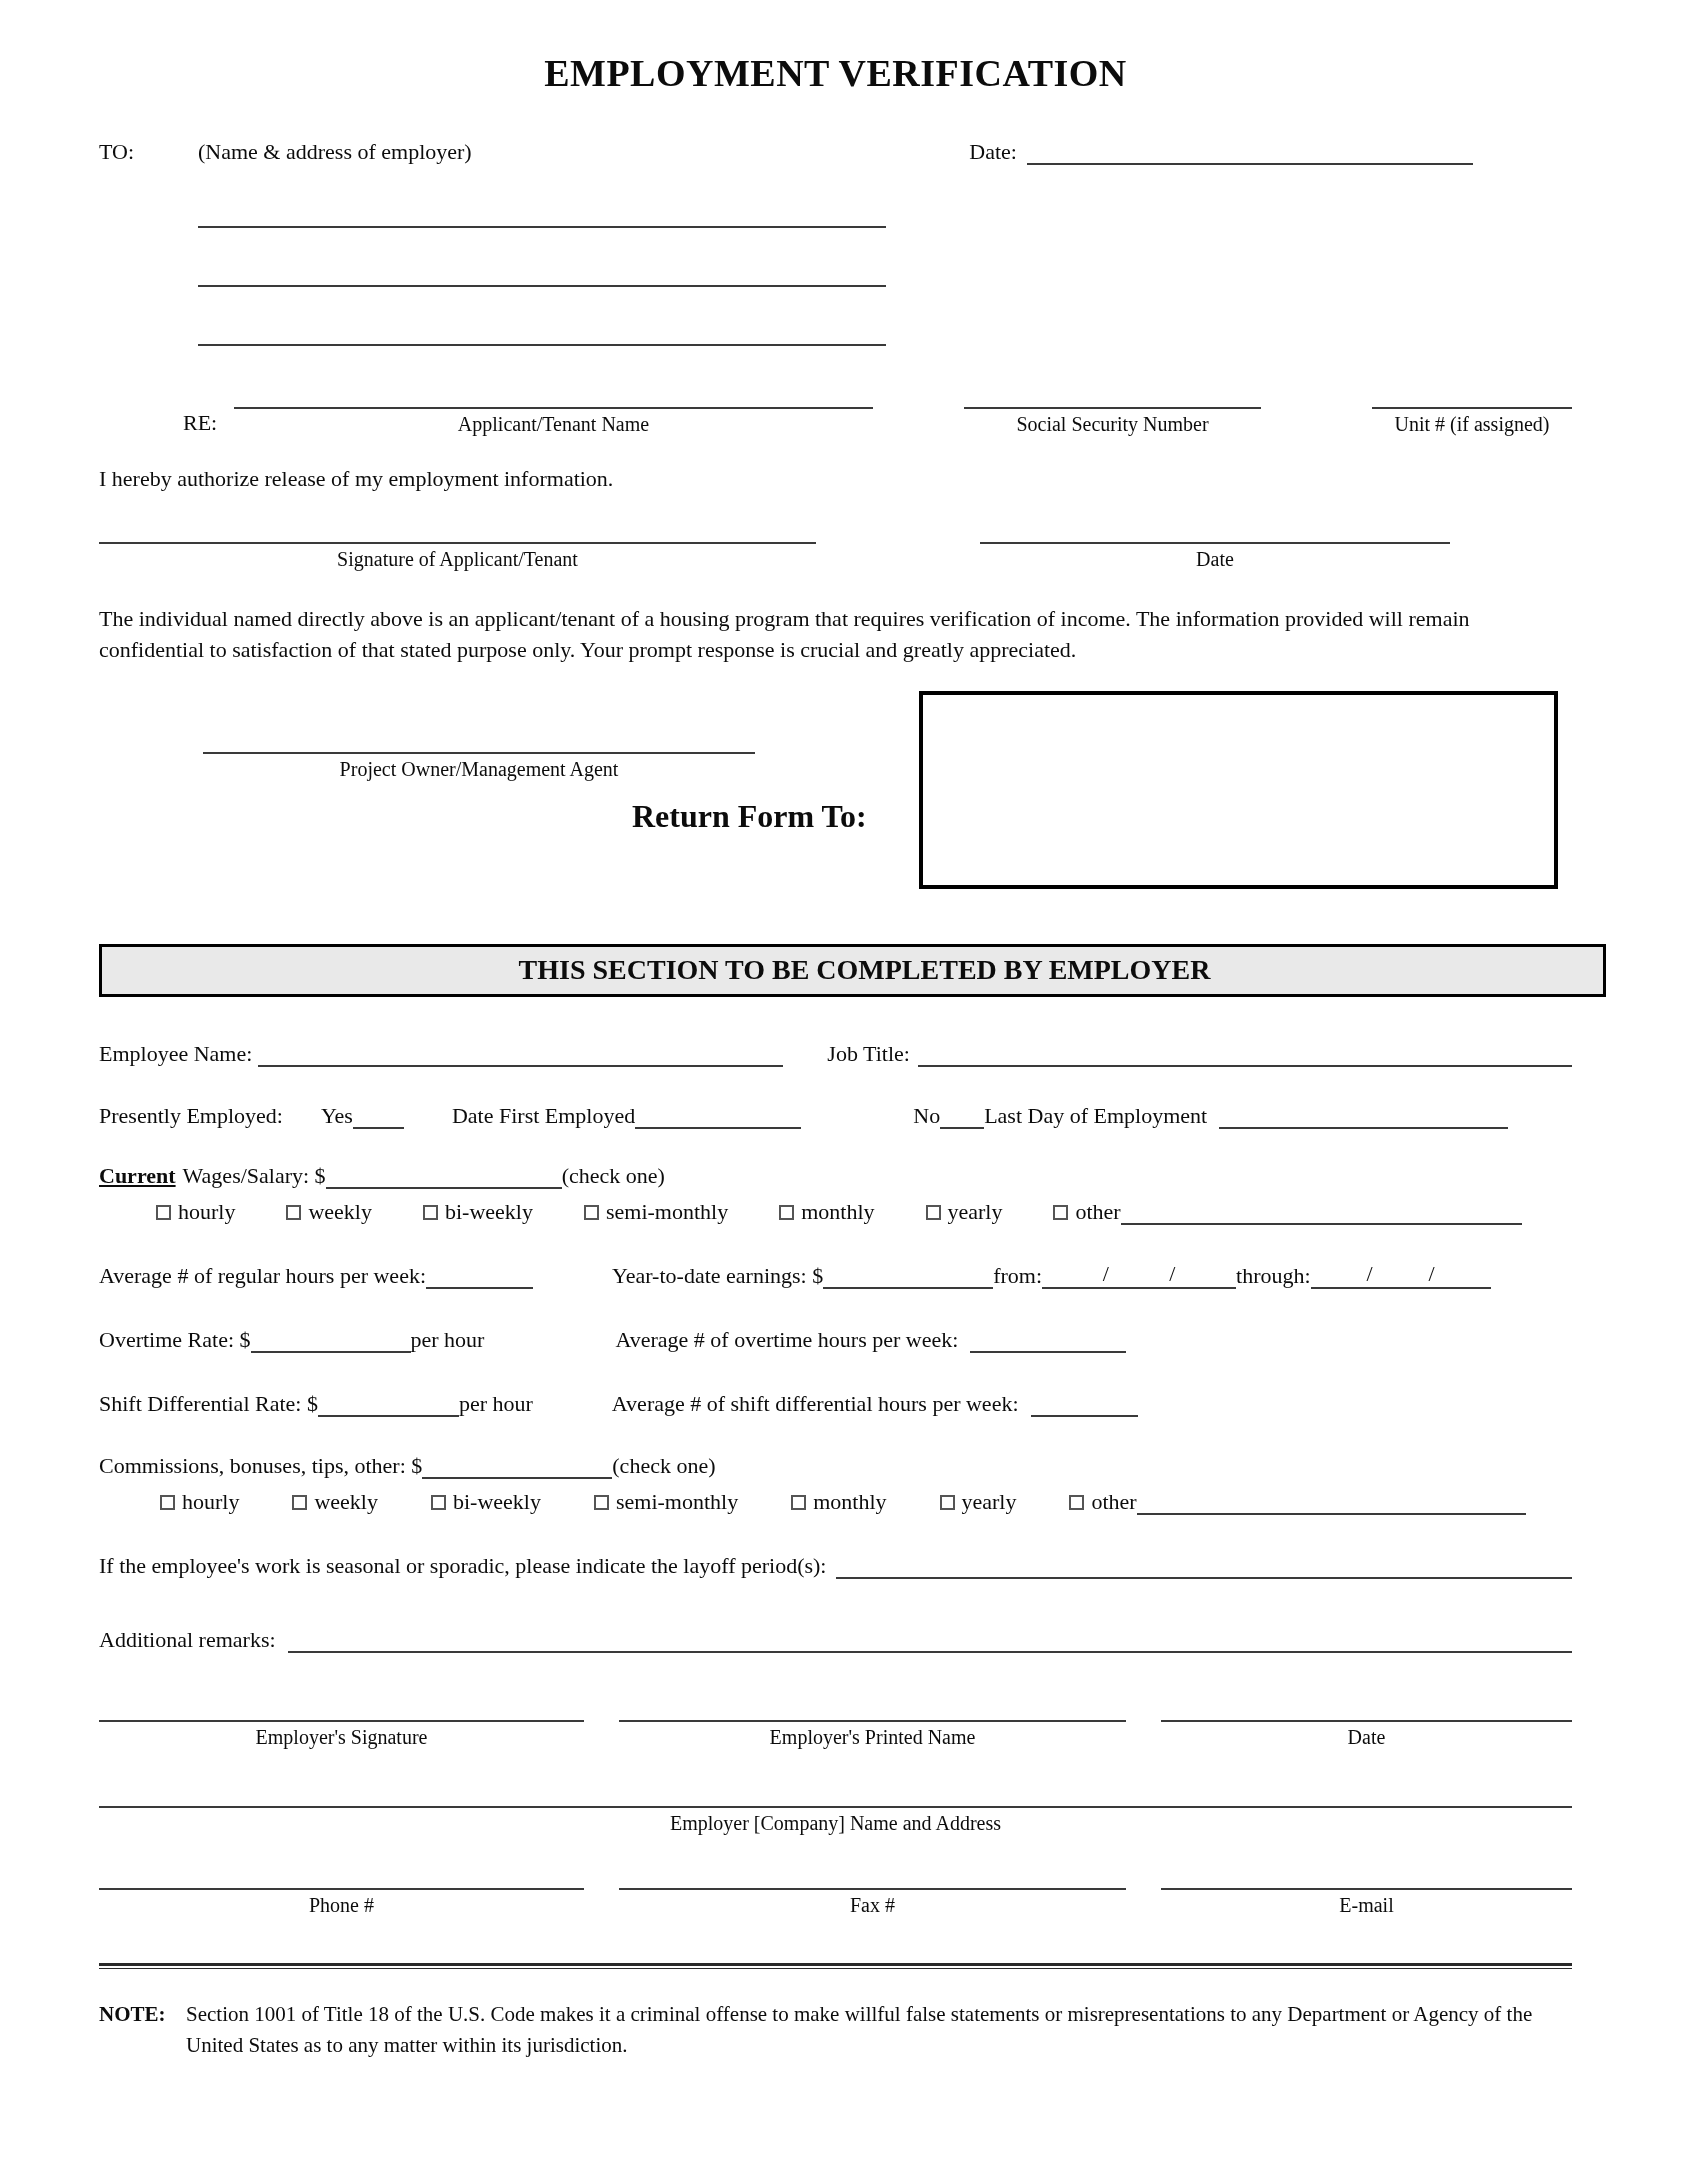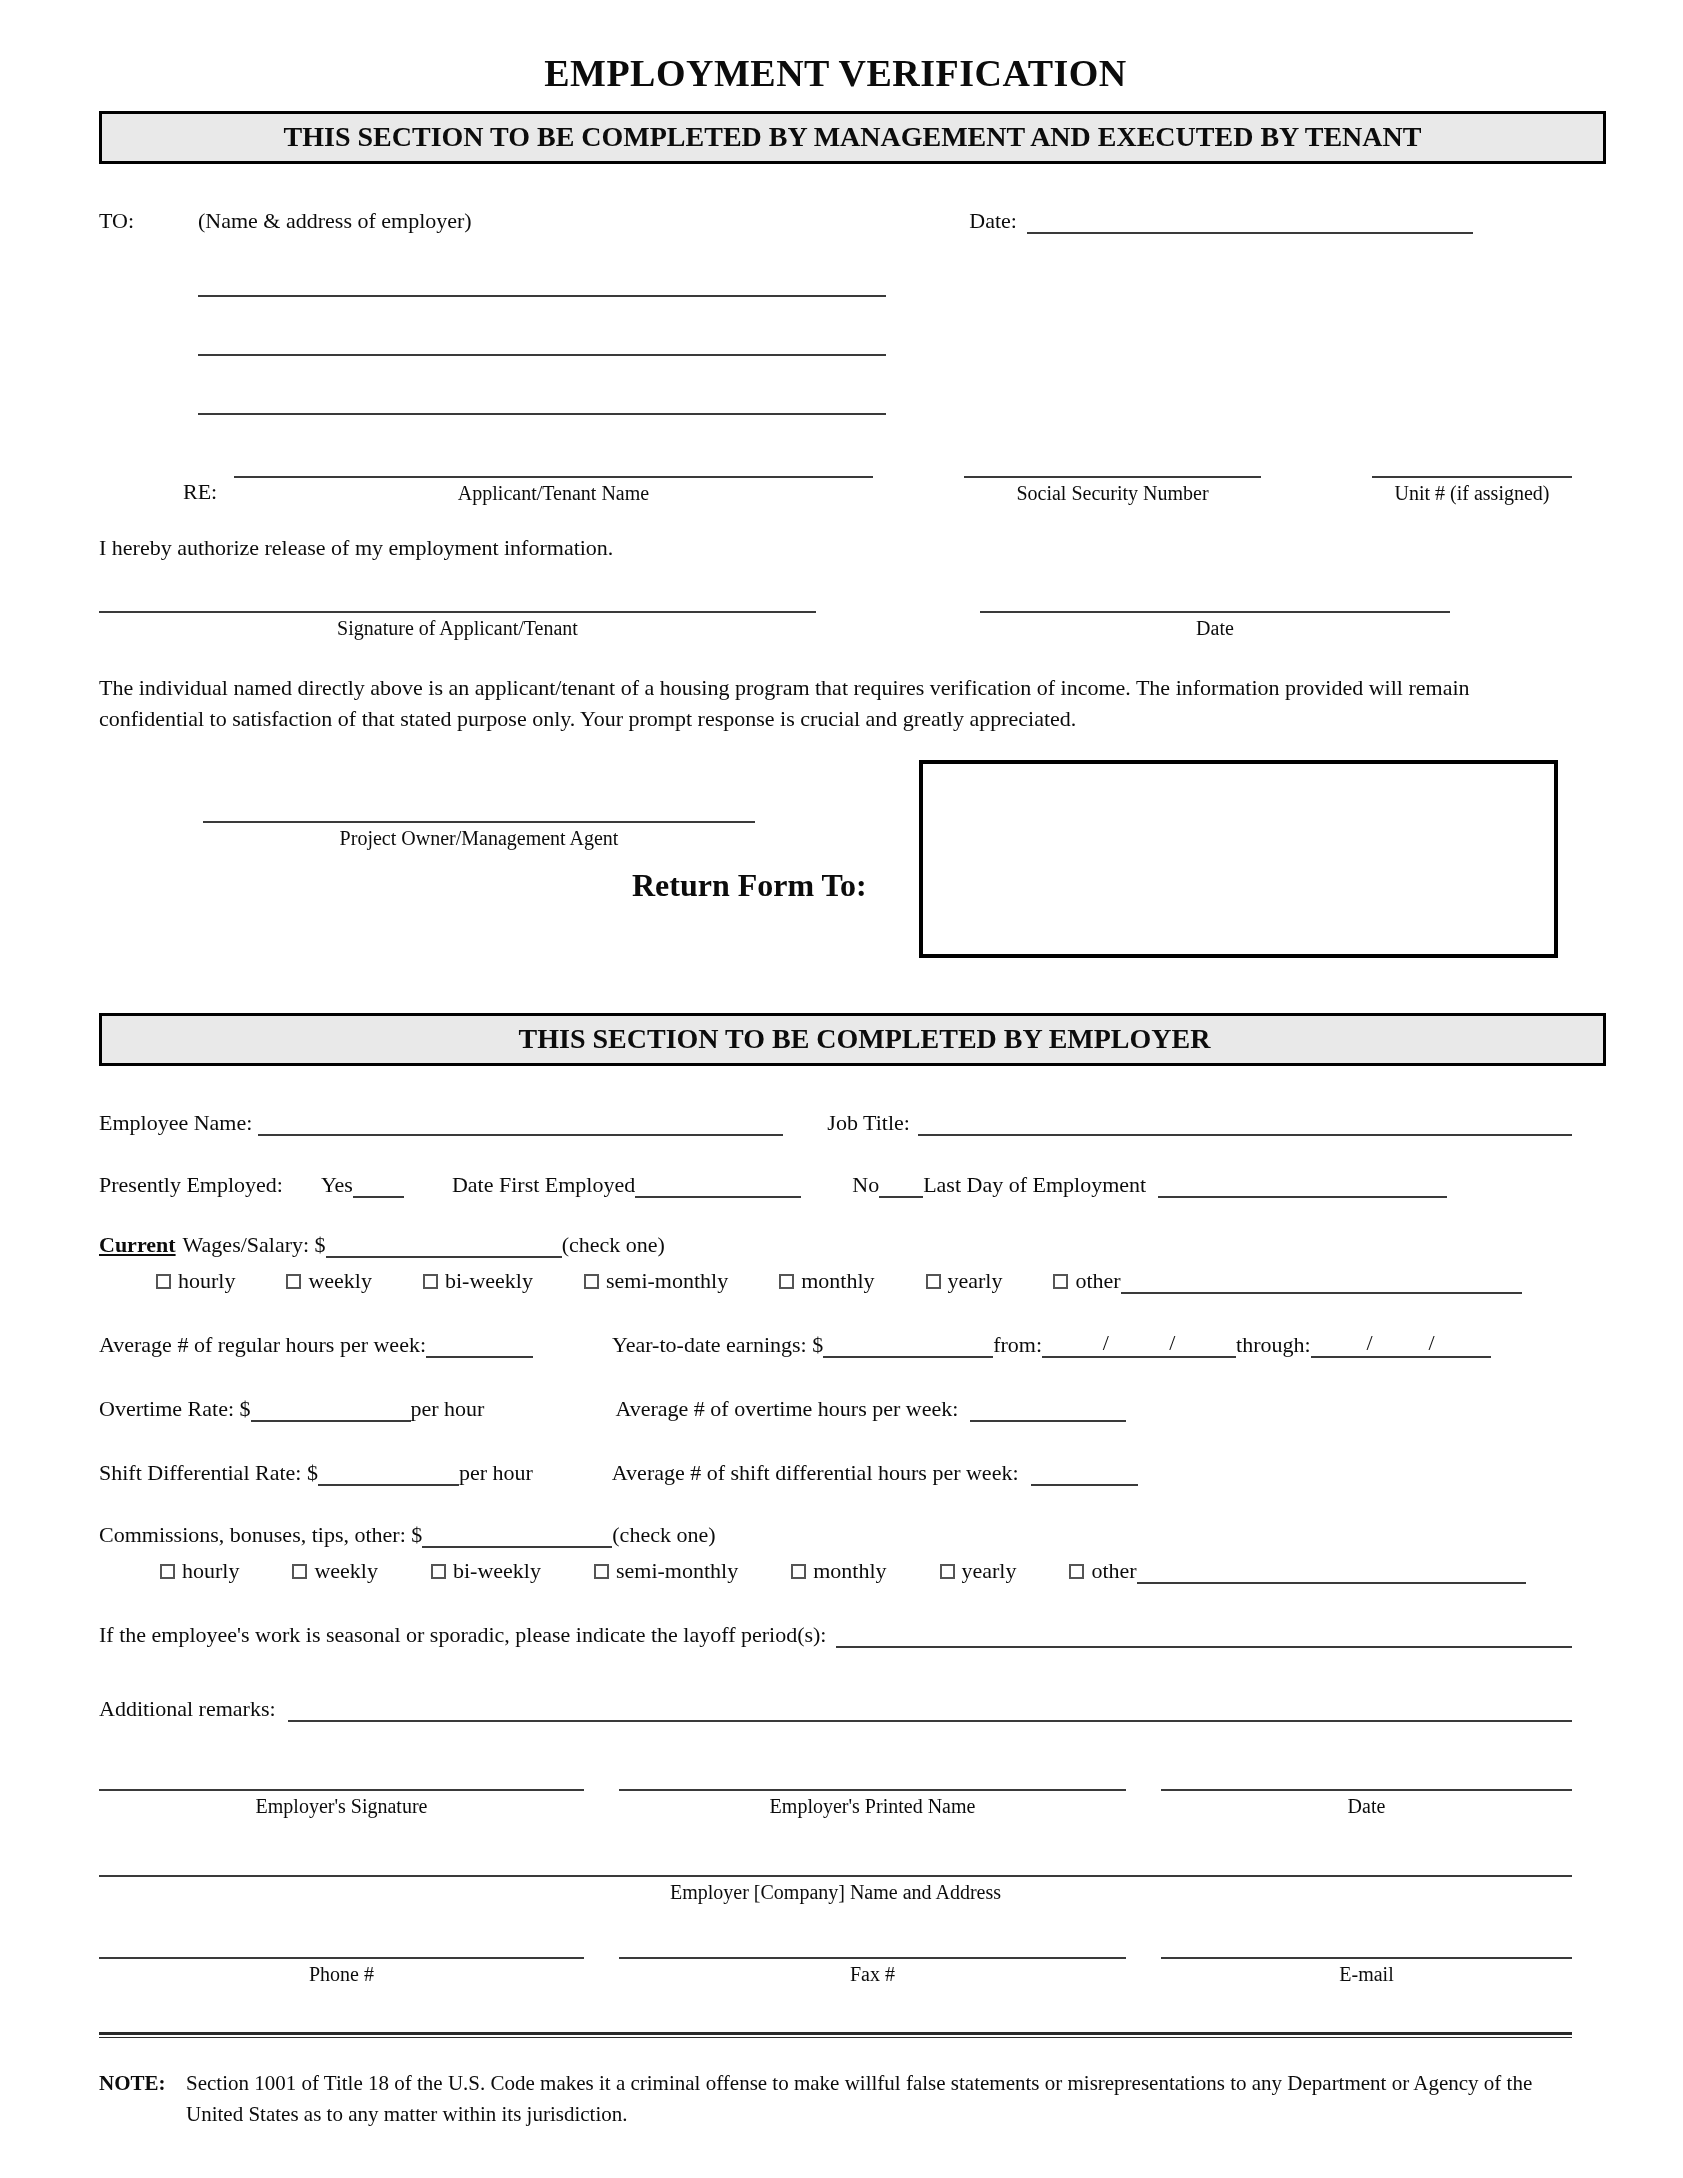--- a/index.html
+++ b/index.html
@@ -84,21 +84,20 @@
   .note-label { font-weight: bold; flex: none; width: 87px; }
   .note-text { max-width: 1396px; }
 </style>
 </head>
 <body>
 
 <div class="page">
 
   <div class="title">EMPLOYMENT VERIFICATION</div>
 
-  <div class="bar">THIS SECTION TO BE COMPLETED BY MANAGEMENT AND EXECUTED BY TENANT</div>
 
   <div class="row" style="margin-top:44px;">
     <span class="fs22" style="width:99px;">TO:</span>
     <span class="fs22">(Name &amp; address of employer)</span>
     <span class="fs22" style="margin-left:auto;">Date:</span>
     <span class="ln" style="width:446px; margin-left:10px; margin-right:99px;"></span>
   </div>
 
   <div style="margin-left:99px; margin-top:61px;">
     <div class="lnfull" style="width:688px;"></div>
@@ -154,21 +153,21 @@
     <span class="fs22" style="margin-left:44px;">Job Title:</span>
     <span class="ln" style="flex:1; margin-left:8px;"></span>
   </div>
 
   <div class="row" style="margin-top:36px;">
     <span class="fs22">Presently Employed:</span>
     <span class="fs22" style="margin-left:38px;">Yes</span>
     <span class="ln" style="width:51px;"></span>
     <span class="fs22" style="margin-left:48px;">Date First Employed</span>
     <span class="ln" style="width:166px;"></span>
-    <span class="fs22" style="margin-left:51px;">No</span>
+    <span class="fs22" style="margin-left:112px;">No</span>
     <span class="ln" style="width:44px;"></span>
     <span class="fs22">Last Day of Employment</span>
     <span class="ln" style="width:289px; margin-left:12px;"></span>
   </div>
 
   <div class="row" style="margin-top:34px;">
     <span class="fs22 bold" style="text-decoration:underline;">Current</span>
     <span class="fs22" style="margin-left:7px;">Wages/Salary:  $</span>
     <span class="ln" style="width:236px;"></span>
     <span class="fs22">(check one)</span>

